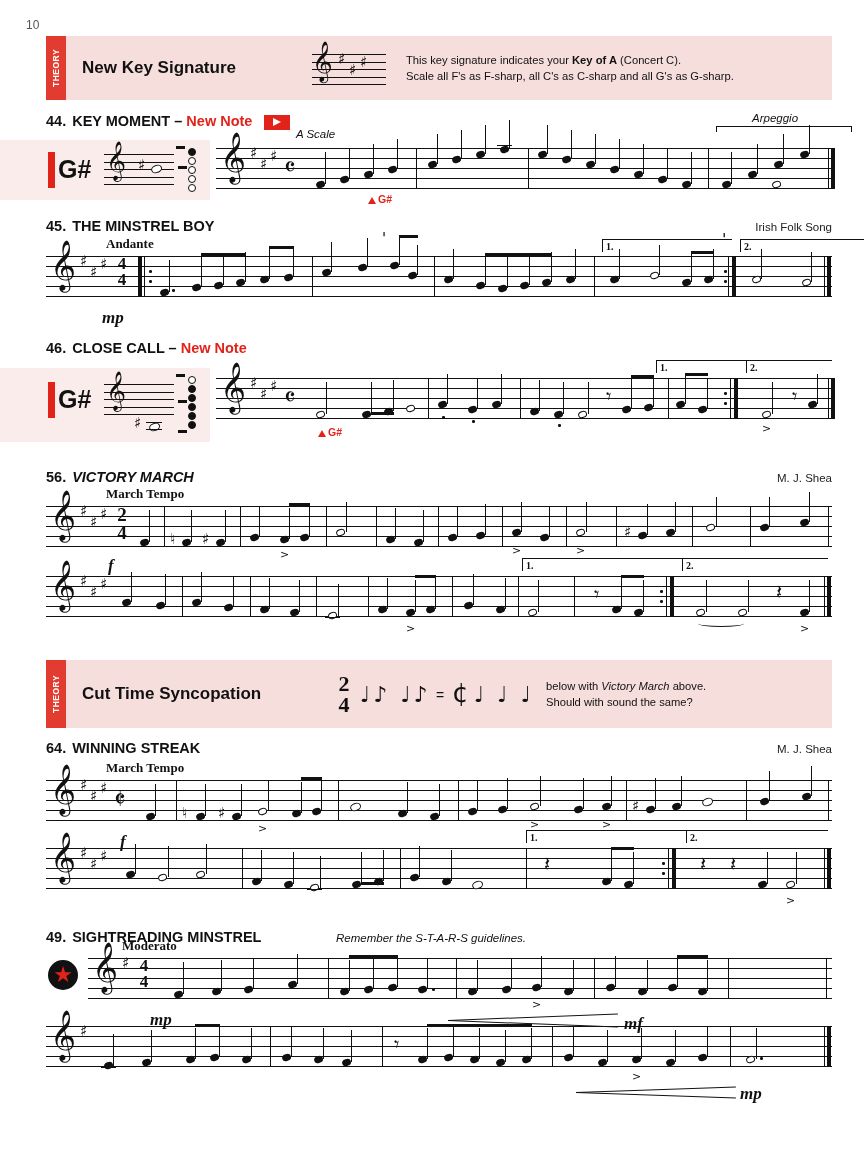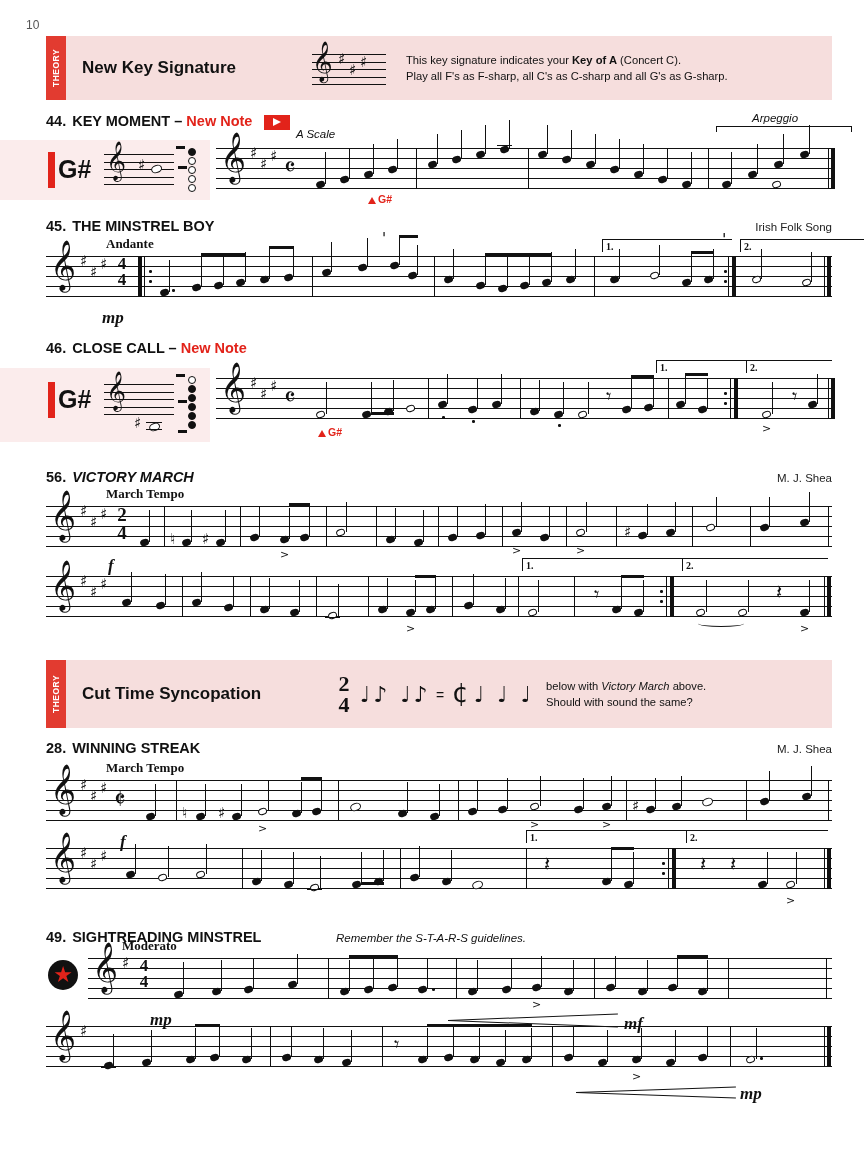--- a/index.html
+++ b/index.html
@@ -350,21 +350,21 @@
         <div class="clef" style="left:0px; top:-10px; font-size:35px;">𝄞</div>
         <div class="acc" style="left:26px; top:-2px;">♯</div>
         <div class="acc" style="left:37px; top:9px;">♯</div>
         <div class="acc" style="left:48px; top:1px;">♯</div>
       </div>
     </div>
     <div class="theory-text" style="width:420px;">
       <div>
         <span>This key signature indicates your </span><b>Key of A</b><span> (Concert C).</span>
       </div>
-      <div>Play all F's as F-sharp, all C's as C-sharp and all G's as G-sharp.</div>
+      <div>Scale all F's as F-sharp, all C's as C-sharp and all G's as G-sharp.</div>
     </div>
   </div>
 
   <div class="ex-head" style="left:46px; top:113px;">
     <span class="ex-num">44.</span><span class="ex-title">KEY MOMENT</span>
     <span>–</span>
     <span class="new-note">New Note</span>
     <span class="play-btn"></span>
   </div>
 
@@ -852,21 +852,21 @@
     </div>
     <div class="theory-text" style="width:280px;">
       <div>
         <span>below with </span><i>Victory March</i><span> above.</span>
       </div>
       <div>Should with sound the same?</div>
     </div>
   </div>
 
   <div class="ex-head" style="left:46px; top:740px;">
-    <span class="ex-num">28.</span><span class="ex-title">WINNING STREAK</span>
+    <span class="ex-num">64.</span><span class="ex-title">WINNING STREAK</span>
   </div>
   <div class="composer" style="right:32px; top:743px;">M. J. Shea</div>
 
   <div class="system" style="left:46px; top:780px; width:786px; height:44px;">
     <div class="staff">
       <div class="line"></div>
         <div class="line"></div>
         <div class="line"></div>
         <div class="line"></div>
         <div class="line"></div>

